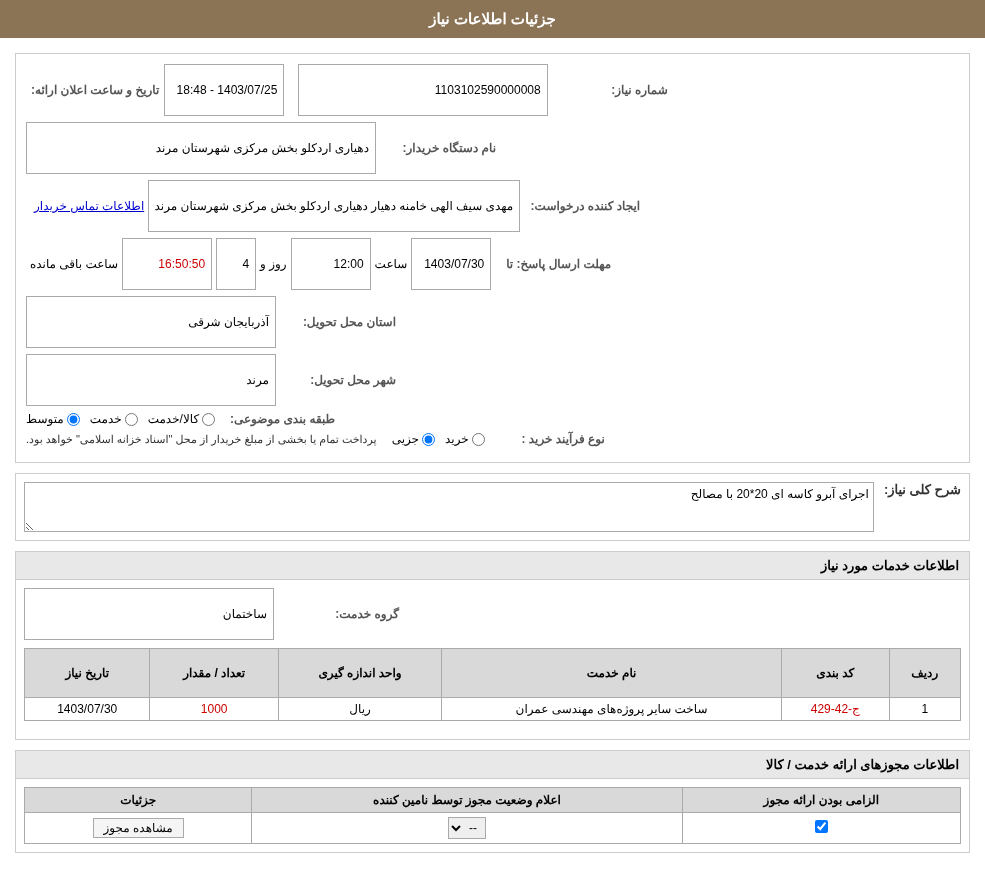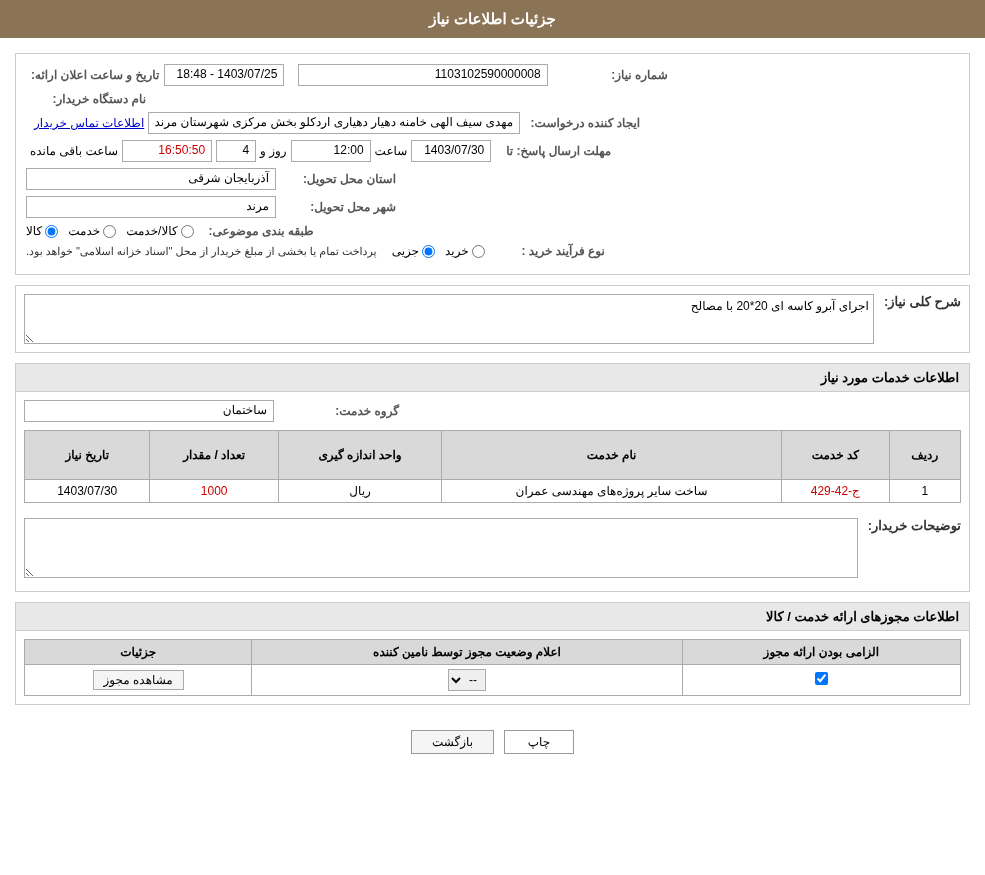--- a/index.html
+++ b/index.html
@@ -43,21 +43,21 @@
       color: #555;
       white-space: nowrap;
       margin-right: 5px;
       font-weight: bold;
       min-width: 120px;
       text-align: right;
     }
     .value-box {
       border: 1px solid #aaa;
       background: #fff;
-      padding: 2px 6px;
+      padding: 18px 6px;
       min-height: 22px;
       min-width: 180px;
       display: inline-block;
       text-align: right;
     }
     .value-box.wide { min-width: 350px; }
     .value-box.medium { min-width: 250px; }
     .value-box.small { min-width: 120px; }
     .value-box.xsmall { min-width: 80px; }
     .link-blue {
@@ -276,20 +276,21 @@
       <div class="row">
         <span class="label">شماره نیاز:</span>
         <span class="value-box medium">1103102590000008</span>
         &nbsp;&nbsp;&nbsp;&nbsp;
         <span class="value-box small">1403/07/25 - 18:48</span>
         <span class="label" style="min-width:auto; margin-left:5px;">تاریخ و ساعت اعلان ارائه:</span>
       </div>
 
       <div class="row">
         <span class="label">نام دستگاه خریدار:</span>
+        <span class="value-box wide">دهیاری اردکلو بخش مرکزی شهرستان مرند</span>
       </div>
 
       <div class="row">
         <span class="label">ایجاد کننده درخواست:</span>
         <span class="value-box wide">مهدی سیف الهی خامنه دهیار دهیاری اردکلو بخش مرکزی شهرستان مرند</span>
         &nbsp;
         <span class="link-blue">اطلاعات تماس خریدار</span>
       </div>
 
       <div class="row">
@@ -319,21 +320,21 @@
           <div class="radio-item">
             <input type="radio" name="category" style="">
             <span>کالا/خدمت</span>
           </div>
           <div class="radio-item">
             <input type="radio" name="category" style="">
             <span>خدمت</span>
           </div>
           <div class="radio-item">
             <input type="radio" name="category" checked="" style="">
-            <span>کالا</span>
+            <span>متوسط</span>
           </div>
         </div>
       </div>
 
       <div class="row">
         <span class="label">نوع فرآیند خرید :</span>
         <div class="radio-group">
           <div class="radio-item">
             <input type="radio" name="purchase_type" style="">
             <span>خرید</span>
@@ -363,43 +364,39 @@
 
         <div class="group-row">
           <span class="label">گروه خدمت:</span>
           <span class="value-box medium">ساختمان</span>
         </div>
 
         <table class="data-table">
           <thead>
             <tr>
               <th>ردیف</th>
-              <th>کد خدمت</th>
+              <th>کد بندی</th>
               <th>نام خدمت</th>
               <th>واحد اندازه گیری</th>
               <th>تعداد / مقدار</th>
               <th>تاریخ نیاز</th>
             </tr>
           </thead>
           <tbody id="services-tbody">
           <tr>
       <td>1</td>
       <td style="color:#cc0000;">ج-42-429</td>
       <td>ساخت سایر پروژه‌های مهندسی عمران</td>
       <td>ریال</td>
       <td style="color:#cc0000;">1000</td>
       <td>1403/07/30</td>
     </tr>
             </tbody>
         </table>
 
-        <div class="buyer-notes">
-          <span class="buyer-notes-label">توضیحات خریدار:</span>
-          <textarea class="buyer-textarea" style=""></textarea>
-        </div>
       </div>
     </div>
 
     <div class="licenses-section">
       <div class="licenses-header">
         <span>اطلاعات مجوزهای ارائه خدمت / کالا</span>
       </div>
       <div class="licenses-body">
         <table class="licenses-table">
           <thead>

